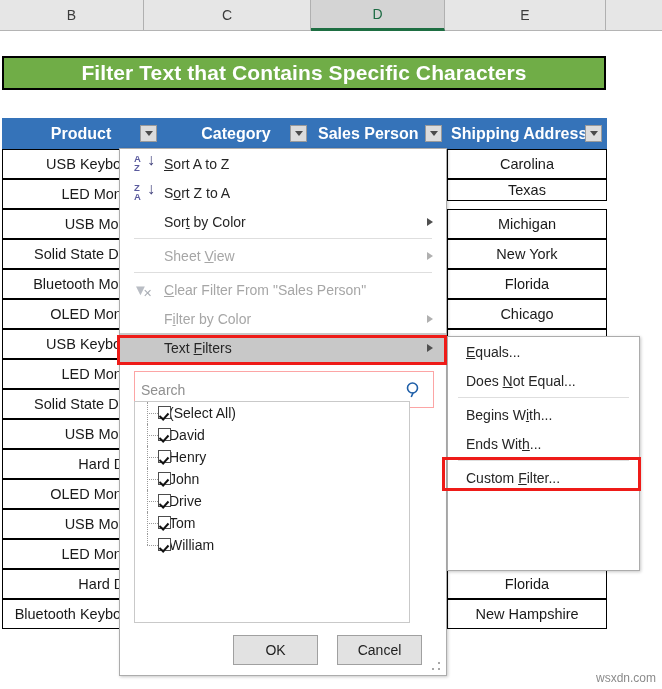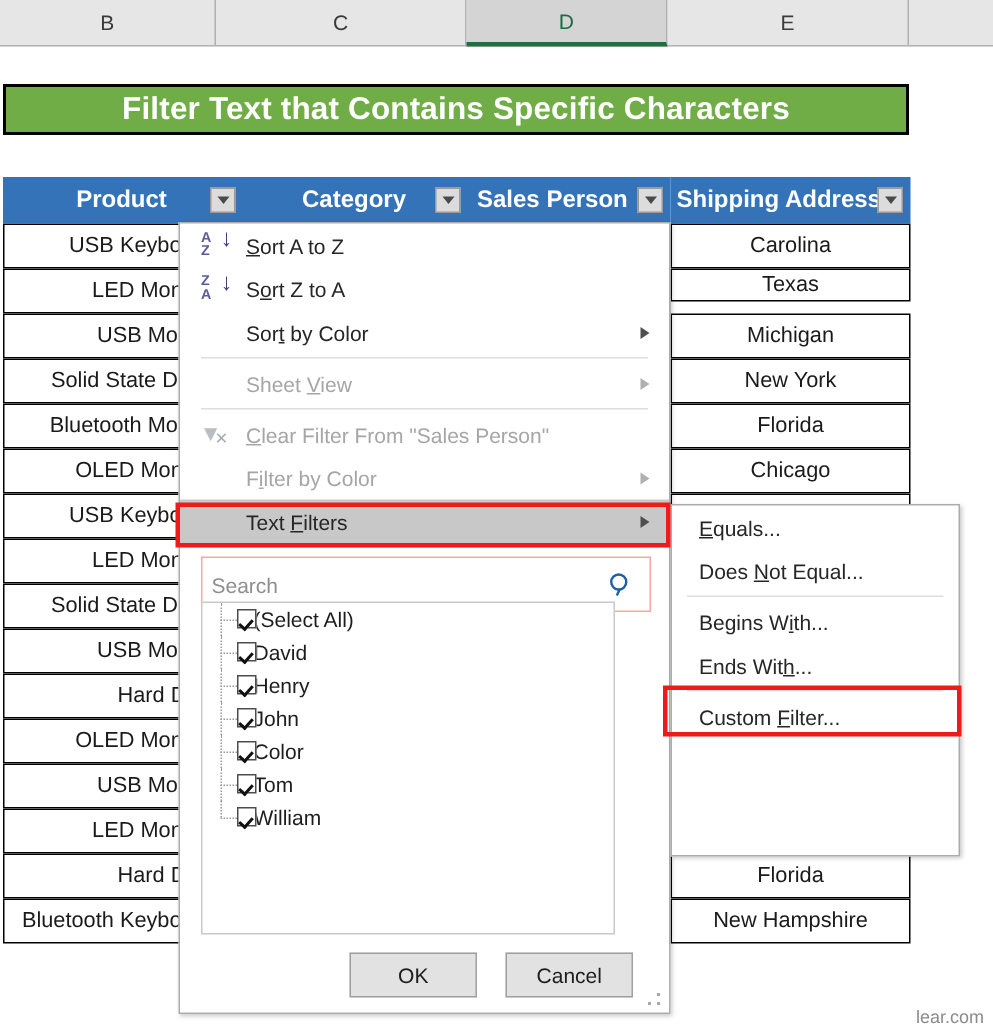--- a/index.html
+++ b/index.html
@@ -443,21 +443,21 @@
           </span>
         <span class="cbx"></span>
         <span>John</span>
       </div>
       <div class="lrow">
         <span class="tree">
             <i class="v"></i>
             <i class="h"></i>
           </span>
         <span class="cbx"></span>
-        <span>Color</span>
+        <span>Drive</span>
       </div>
       <div class="lrow">
         <span class="tree">
             <i class="v"></i>
             <i class="h"></i>
           </span>
         <span class="cbx"></span>
         <span>Tom</span>
       </div>
       <div class="lrow">
@@ -498,14 +498,14 @@
     </div>
     <div class="ssep"></div>
     <div class="sitem">
       <span>Custom <u class="k">F</u>ilter...</span>
     </div>
   </div>
 
   <div class="hlbox" style="left:117px;top:335px;width:330px;height:30px;"></div>
   <div class="hlbox" style="left:442px;top:457px;width:199px;height:34px;"></div>
 
-  <div class="wm">lear.com</div>
+  <div class="wm">wsxdn.com</div>
 </div>
 
 </body></html>

